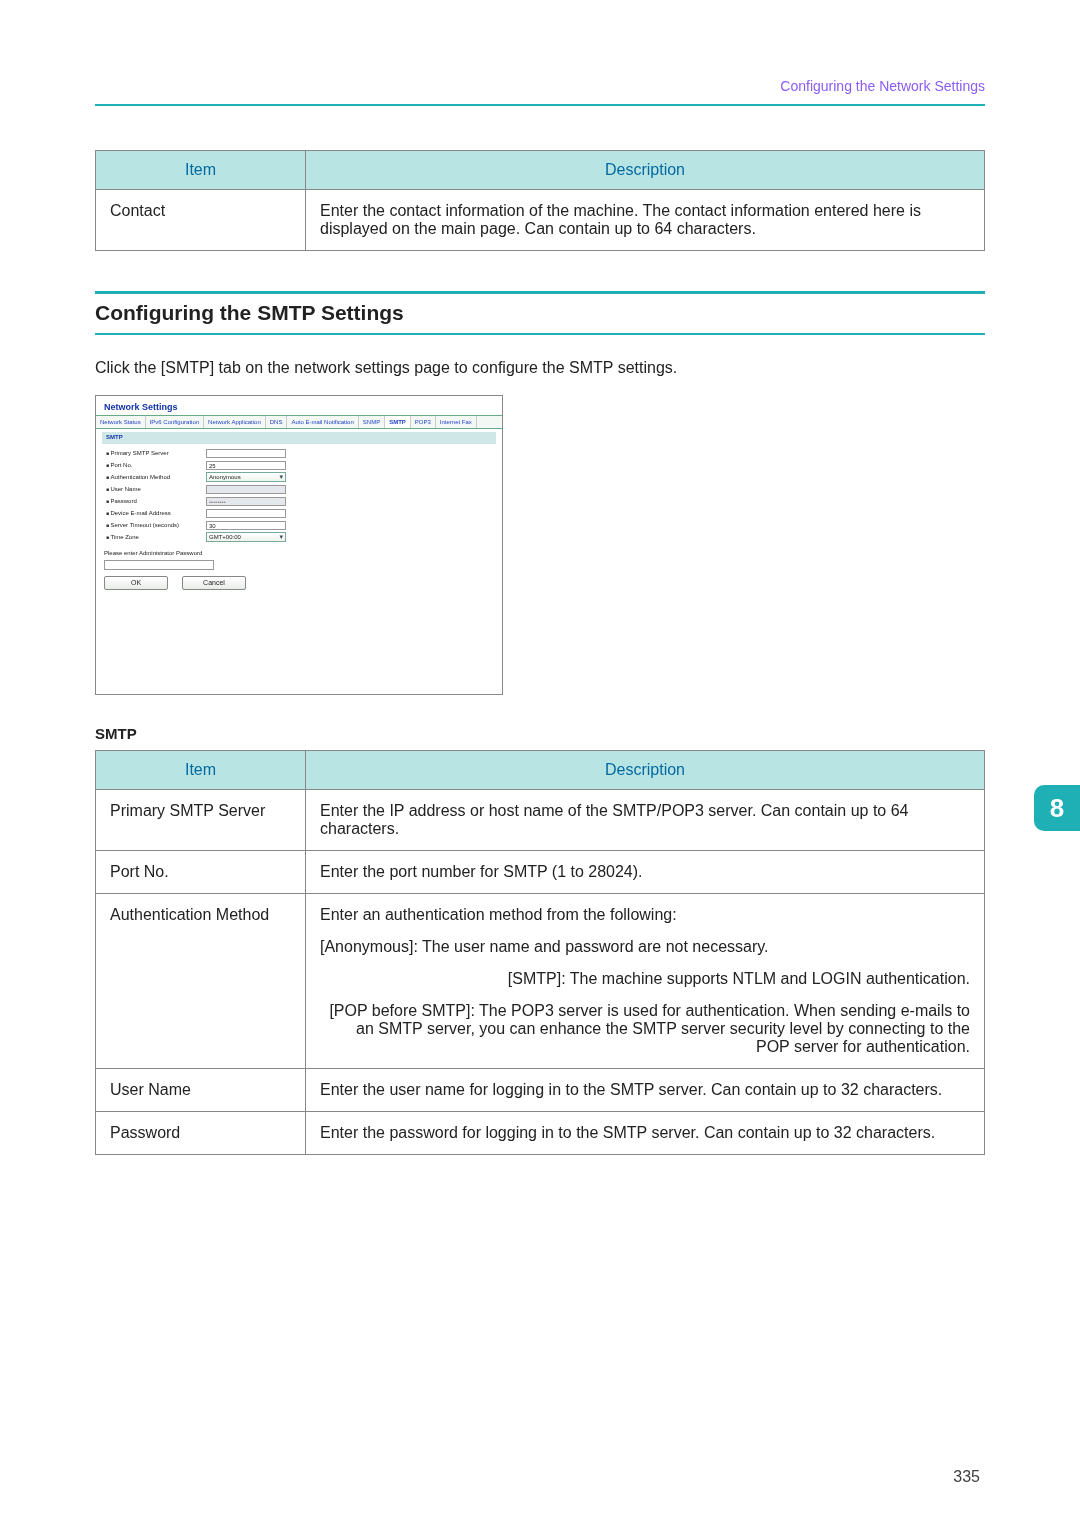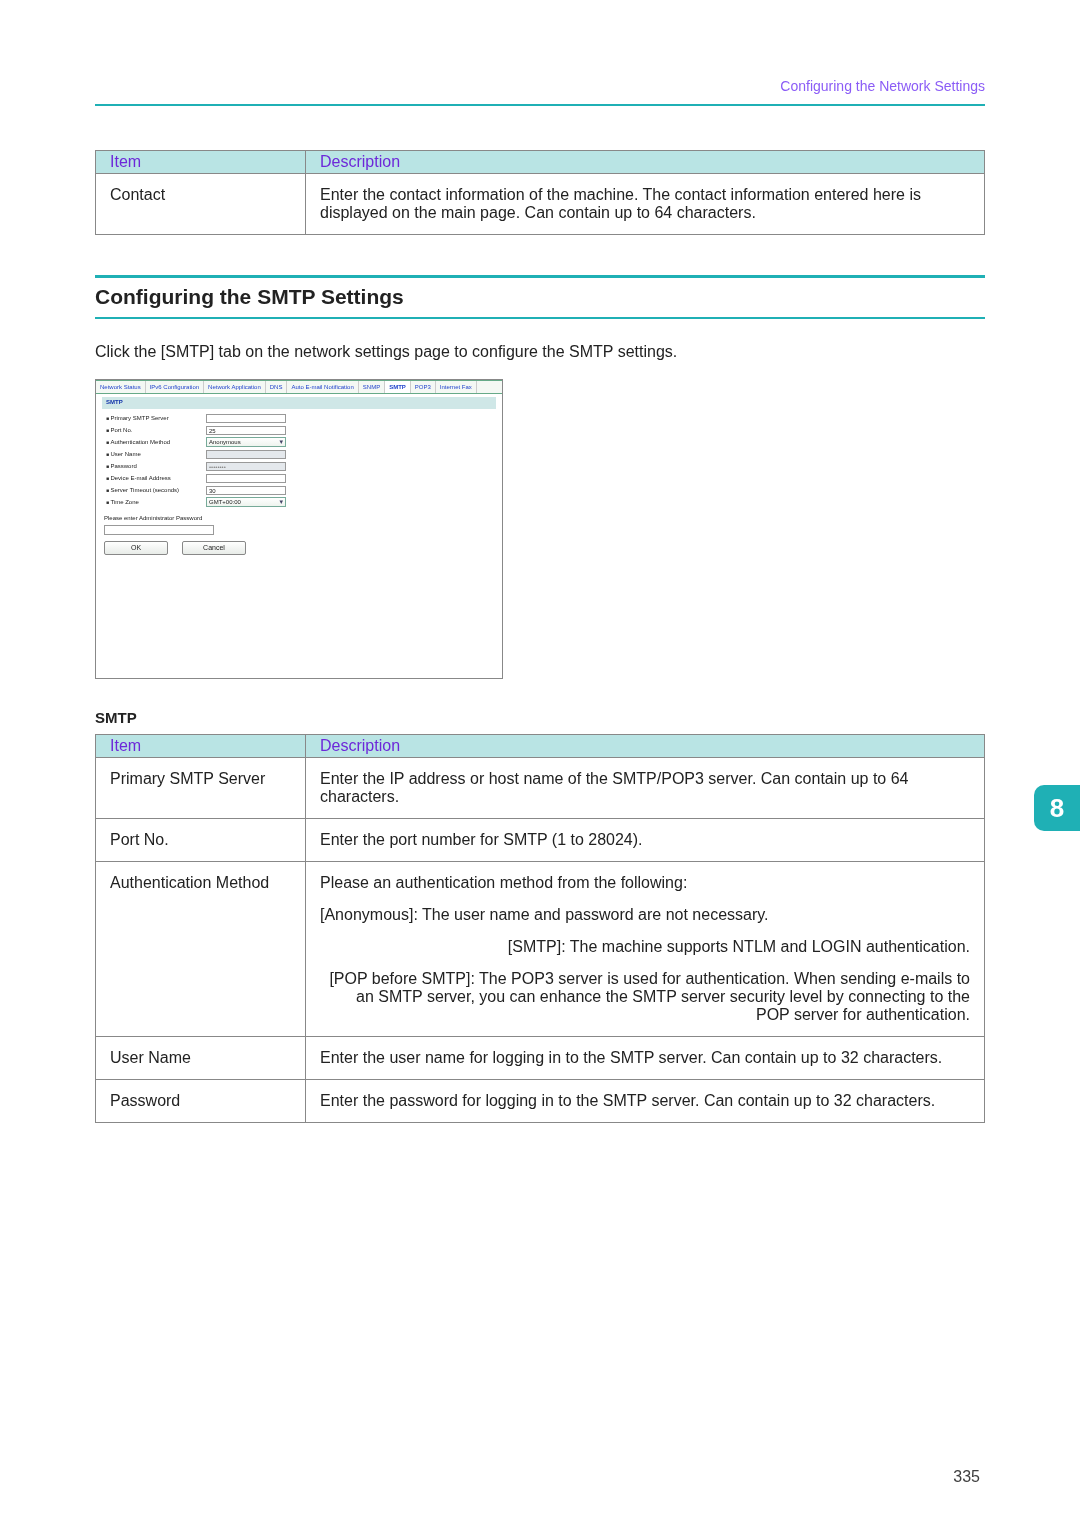--- a/index.html
+++ b/index.html
@@ -35,23 +35,24 @@
   table.desc-table th, table.desc-table td {
     border: 1px solid #888;
     padding: 12px 14px;
     font-size: 16px;
     text-align: left;
     vertical-align: top;
     font-weight: normal;
   }
   table.desc-table thead th {
     background: #b9e4e4;
-    color: #6d28d9;
+    color: #0369a1;
+    text-align: center;
     font-weight: normal;
-    padding: 2px 14px;
+    padding: 10px 14px;
   }
   table.desc-table td.item-col { width: 210px; }
   .section-divider-top {
     border-top: 3px solid #1fb0b5;
     margin-top: 30px;
   }
   .section-title {
     font-size: 21px;
     font-weight: bold;
     color: #222;
@@ -178,20 +179,21 @@
     </tbody>
   </table>
 
   <div class="section-divider-top"></div>
   <div class="section-title">Configuring the SMTP Settings</div>
   <div class="section-divider-bottom"></div>
 
   <p class="instruction">Click the [SMTP] tab on the network settings page to configure the SMTP settings.</p>
 
   <div class="screenshot-box">
+    <div class="ns-title">Network Settings</div>
     <div class="ns-tabs">
       <div class="ns-tab">Network Status</div>
       <div class="ns-tab">IPv6 Configuration</div>
       <div class="ns-tab">Network Application</div>
       <div class="ns-tab">DNS</div>
       <div class="ns-tab">Auto E-mail Notification</div>
       <div class="ns-tab">SNMP</div>
       <div class="ns-tab active">SMTP</div>
       <div class="ns-tab">POP3</div>
       <div class="ns-tab">Internet Fax</div>
@@ -253,21 +255,21 @@
         <td class="item-col">Primary SMTP Server</td>
         <td>Enter the IP address or host name of the SMTP/POP3 server. Can contain up to 64 characters.</td>
       </tr>
       <tr>
         <td class="item-col">Port No.</td>
         <td>Enter the port number for SMTP (1 to 28024).</td>
       </tr>
       <tr>
         <td class="item-col">Authentication Method</td>
         <td id="auth-desc-cell">
-            <div>Please an authentication method from the following:</div>
+            <div>Enter an authentication method from the following:</div>
             <div style="margin-top: 14px;">[Anonymous]: The user name and password are not necessary.</div>
             <div style="margin-top: 14px; text-align: right;">[SMTP]: The machine supports NTLM and LOGIN authentication.</div>
             <div style="margin-top: 14px; text-align: right;">[POP before SMTP]: The POP3 server is used for authentication. When sending e-mails to an SMTP server, you can enhance the SMTP server security level by connecting to the POP server for authentication.</div>
           </td>
       </tr>
       <tr>
         <td class="item-col">User Name</td>
         <td>Enter the user name for logging in to the SMTP server. Can contain up to 32 characters.</td>
       </tr>
       <tr>

